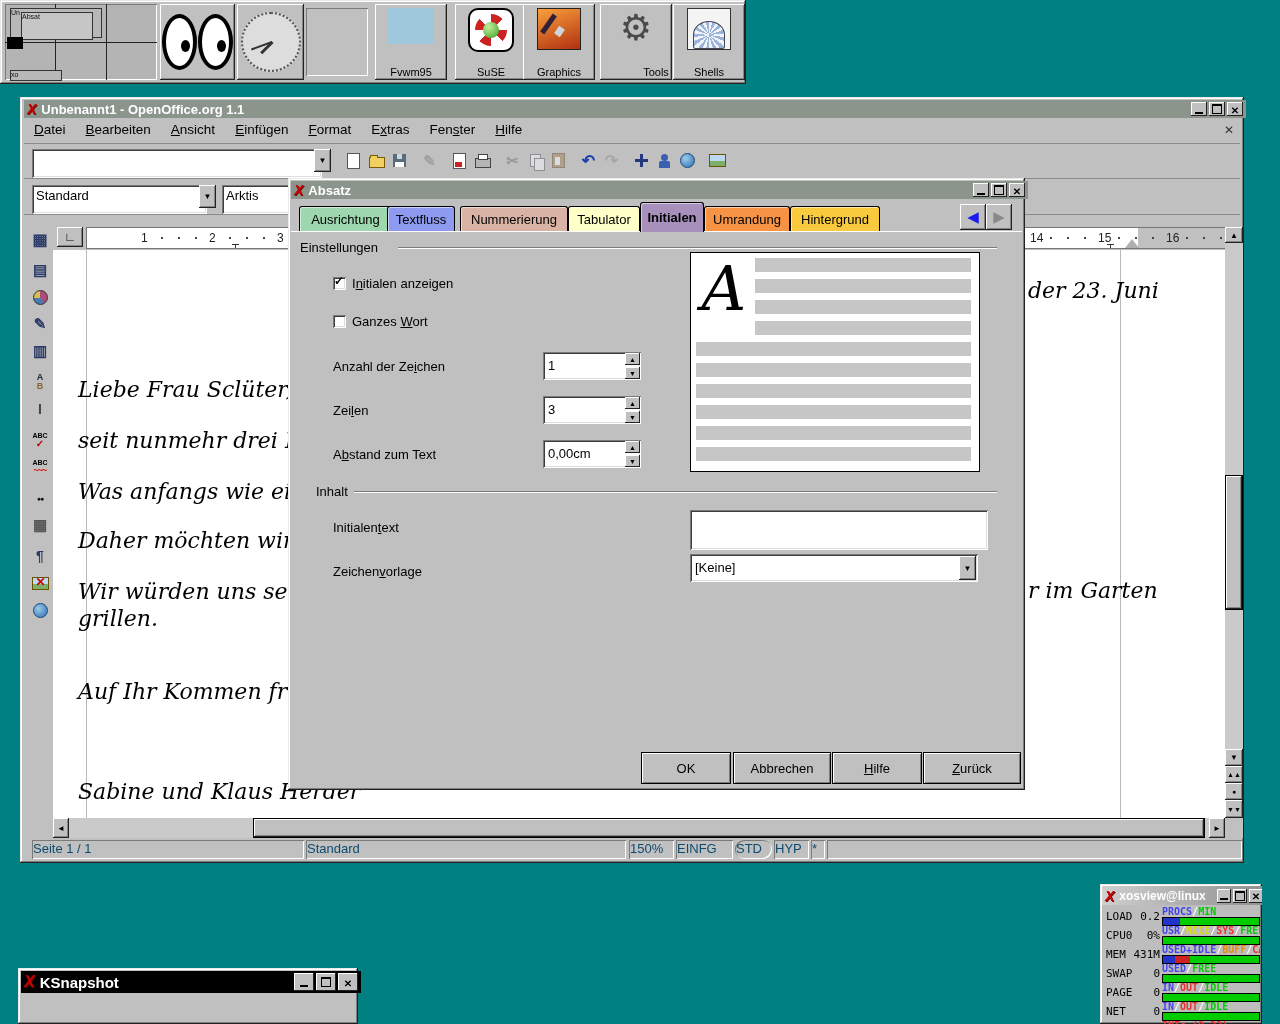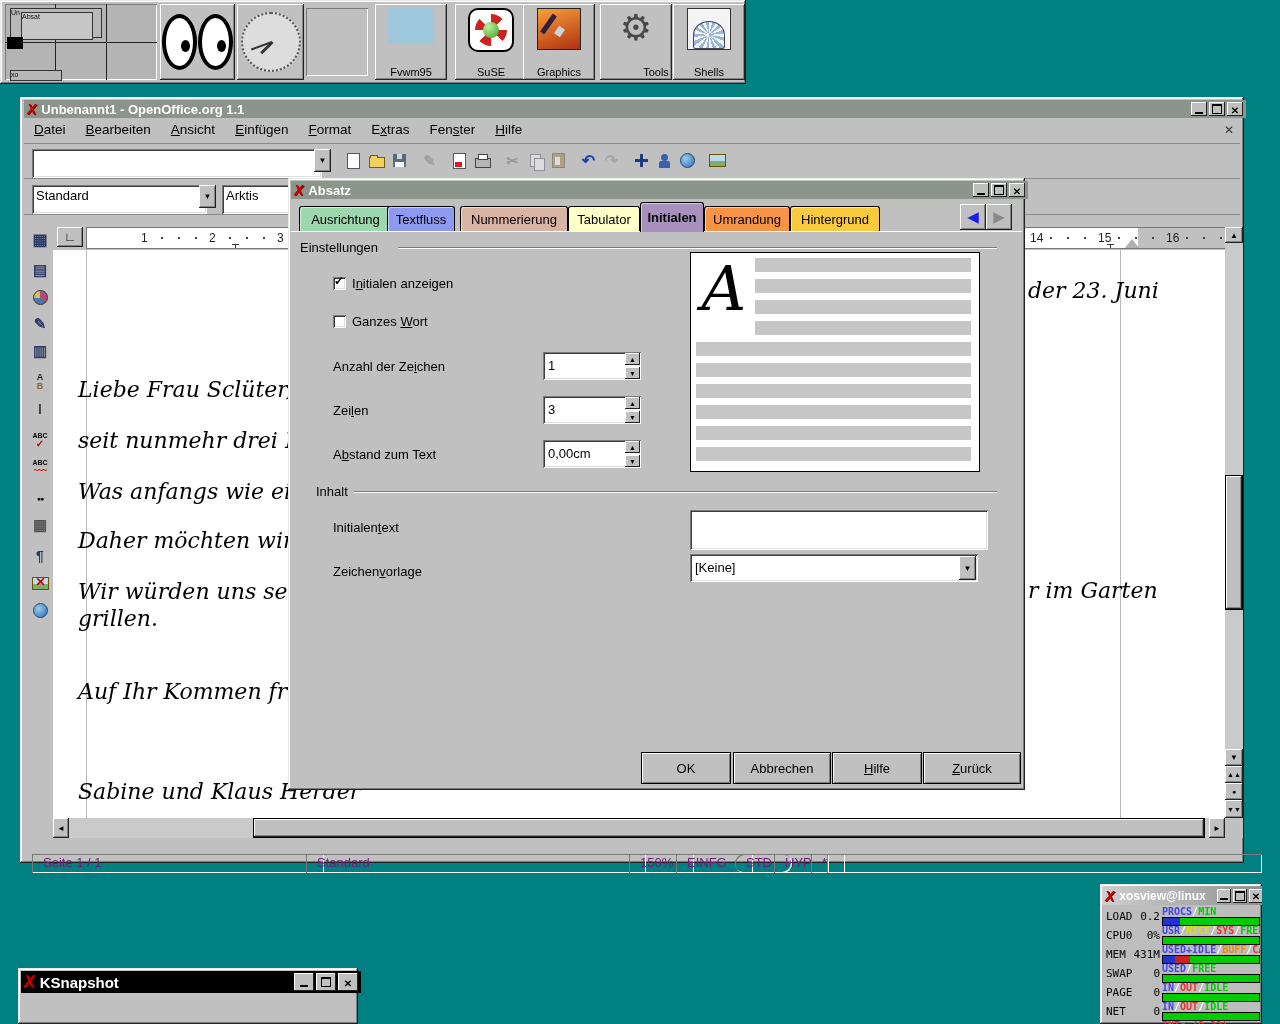--- a/index.html
+++ b/index.html
@@ -44,21 +44,21 @@
   .iglobe{width:13px;height:13px;border-radius:50%;background:radial-gradient(circle at 35% 35%,#9ecbe8,#2a6db3);border:1px solid #1b4a7a;display:inline-block;}
   .ipic{width:15px;height:11px;border:1px solid #6b5200;background:linear-gradient(#bcd9ef 55%,#7fae6b 55%);position:relative;display:inline-block;}
   .ipic.px::after{content:"✕";position:absolute;left:3px;top:-3px;color:#c00;font-weight:bold;font-size:12px;}
   .ipie{width:13px;height:13px;border-radius:50%;background:conic-gradient(#b04a7a 0 40%,#4a7ab0 40% 75%,#d8c050 75% 100%);border:1px solid #333;display:inline-block;}
   .g2{display:flex;flex-direction:column;align-items:center;line-height:1;}
   .etch{border-top:1px solid #7a7a7a;border-bottom:1px solid #fff;height:0;}
   .lbl{font-size:13px;color:#000;white-space:nowrap;}
   .tab{position:absolute;border:1px solid #000;border-bottom:none;border-radius:3px 3px 0 0;box-shadow:inset 1px 1px rgba(255,255,255,.55);display:flex;align-items:center;justify-content:center;font-size:13px;color:#000;}
   .spinb{position:absolute;right:1px;width:15px;height:12px;background:#c0c0c0;box-shadow:inset -1px -1px #222,inset 1px 1px #fff;display:flex;align-items:center;justify-content:center;font-size:7px;color:#000;}
   .scroll-ar{background:#c0c0c0;box-shadow:inset -1px -1px #222,inset 1px 1px #fff,inset -2px -2px #858585;display:flex;align-items:center;justify-content:center;font-size:8px;color:#000;position:absolute;}
-  .cell{position:absolute;top:16px;height:17px;box-shadow:inset 1px 1px #7a7a7a,inset -1px -1px #fff;font-size:13px;color:#701a75;padding:1px 11px;white-space:nowrap;overflow:hidden;}
+  .cell{position:absolute;top:2px;height:17px;box-shadow:inset 1px 1px #7a7a7a,inset -1px -1px #fff;font-size:13px;color:#0c4a6e;padding:1px 1px;white-space:nowrap;overflow:hidden;}
   .doc-line{position:absolute;font-family:"DejaVu Serif",serif;font-style:italic;font-size:22px;color:#000;white-space:nowrap;}
   .rnum{position:absolute;top:3px;font-size:12px;color:#222;}
   .rdot{position:absolute;top:9px;width:2px;height:2px;background:#444;}
   .rtab{position:absolute;bottom:0;width:7px;height:3px;border-top:1px solid #333;}
   .rtab::after{content:"";position:absolute;left:3px;top:0;width:1px;height:3px;background:#333;}
   .xrow{position:absolute;left:0;width:100%;height:19px;}
   .xlab{position:absolute;left:6px;top:4px;font-family:"DejaVu Sans Mono",monospace;font-size:11px;color:#000;}
   .xval{position:absolute;left:28px;width:32px;top:4px;text-align:right;font-family:"DejaVu Sans Mono",monospace;font-size:11px;color:#000;}
   .xleg{position:absolute;left:62px;top:0;font-family:"DejaVu Sans Mono",monospace;font-size:10px;font-weight:bold;white-space:nowrap;overflow:hidden;width:98px;}
   .xbar{position:absolute;left:62px;top:11px;width:96px;height:7px;border:1px solid #000;display:flex;}

